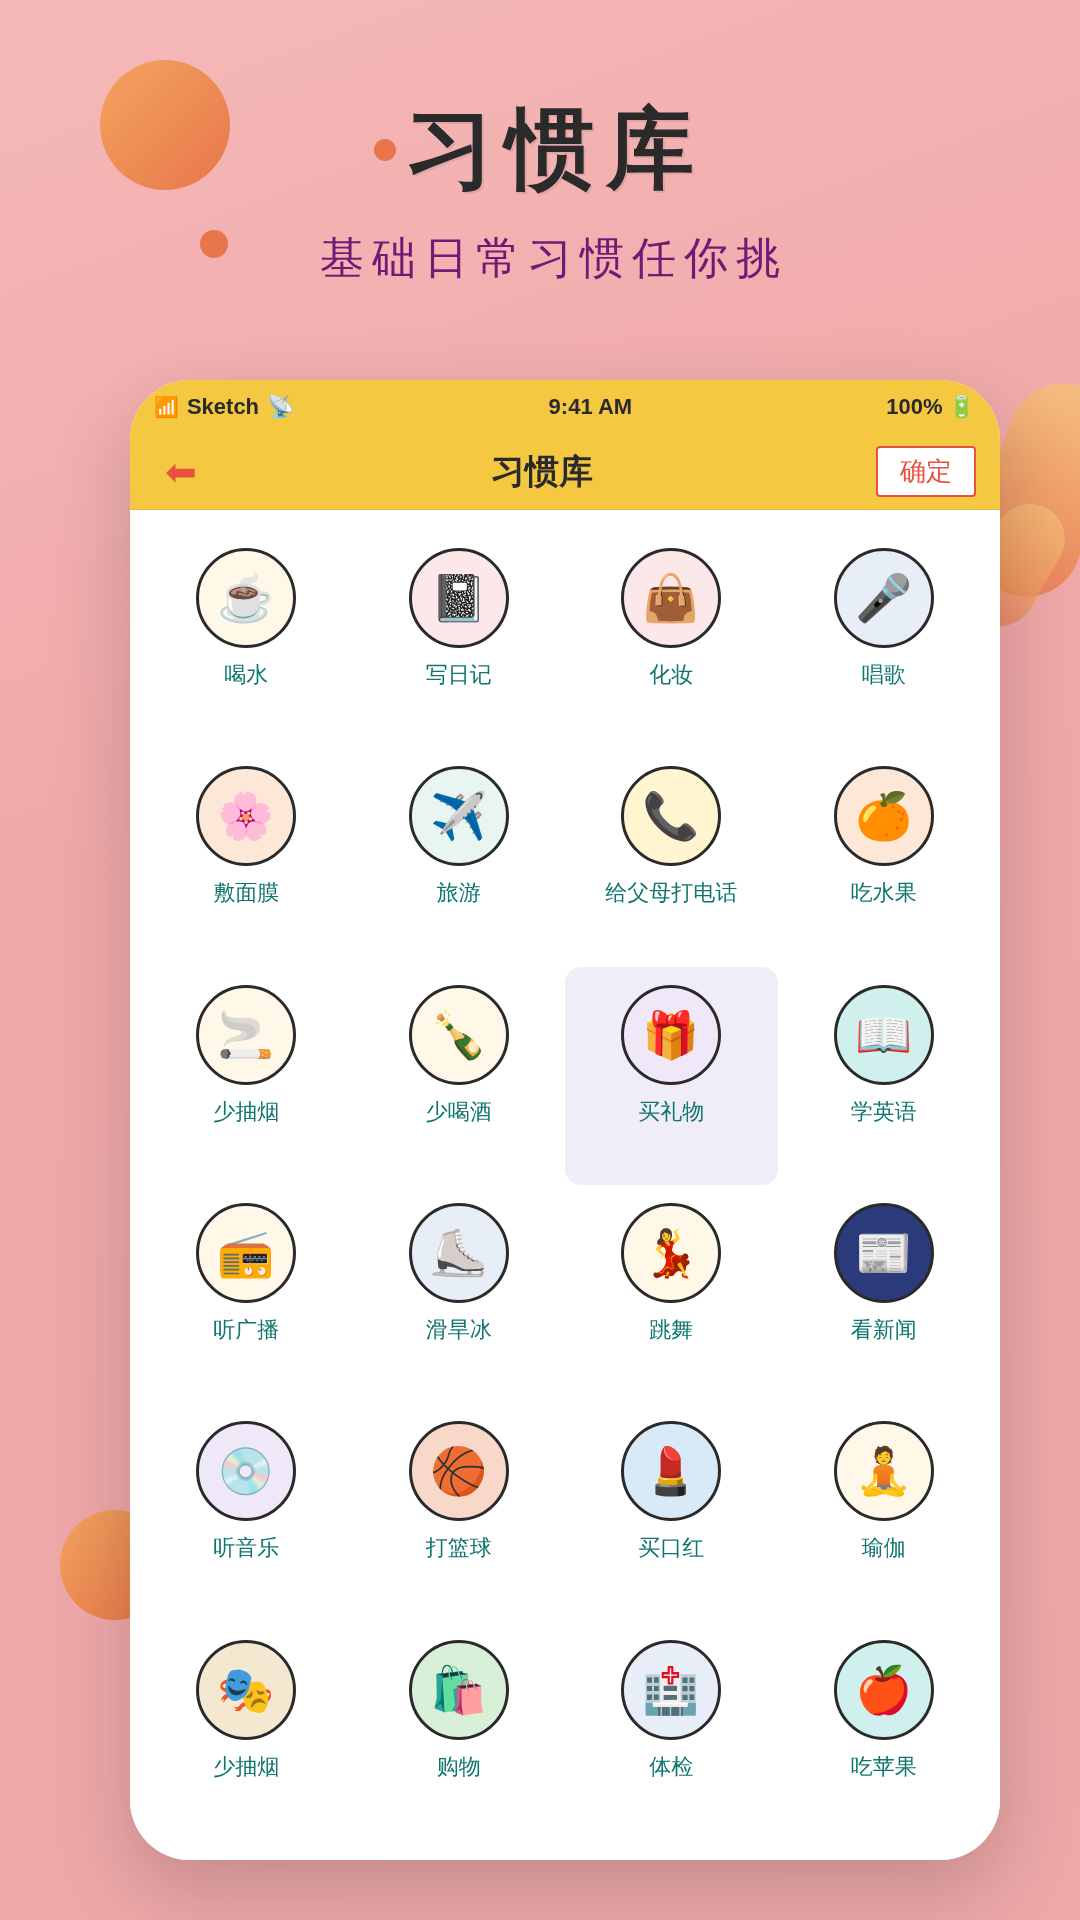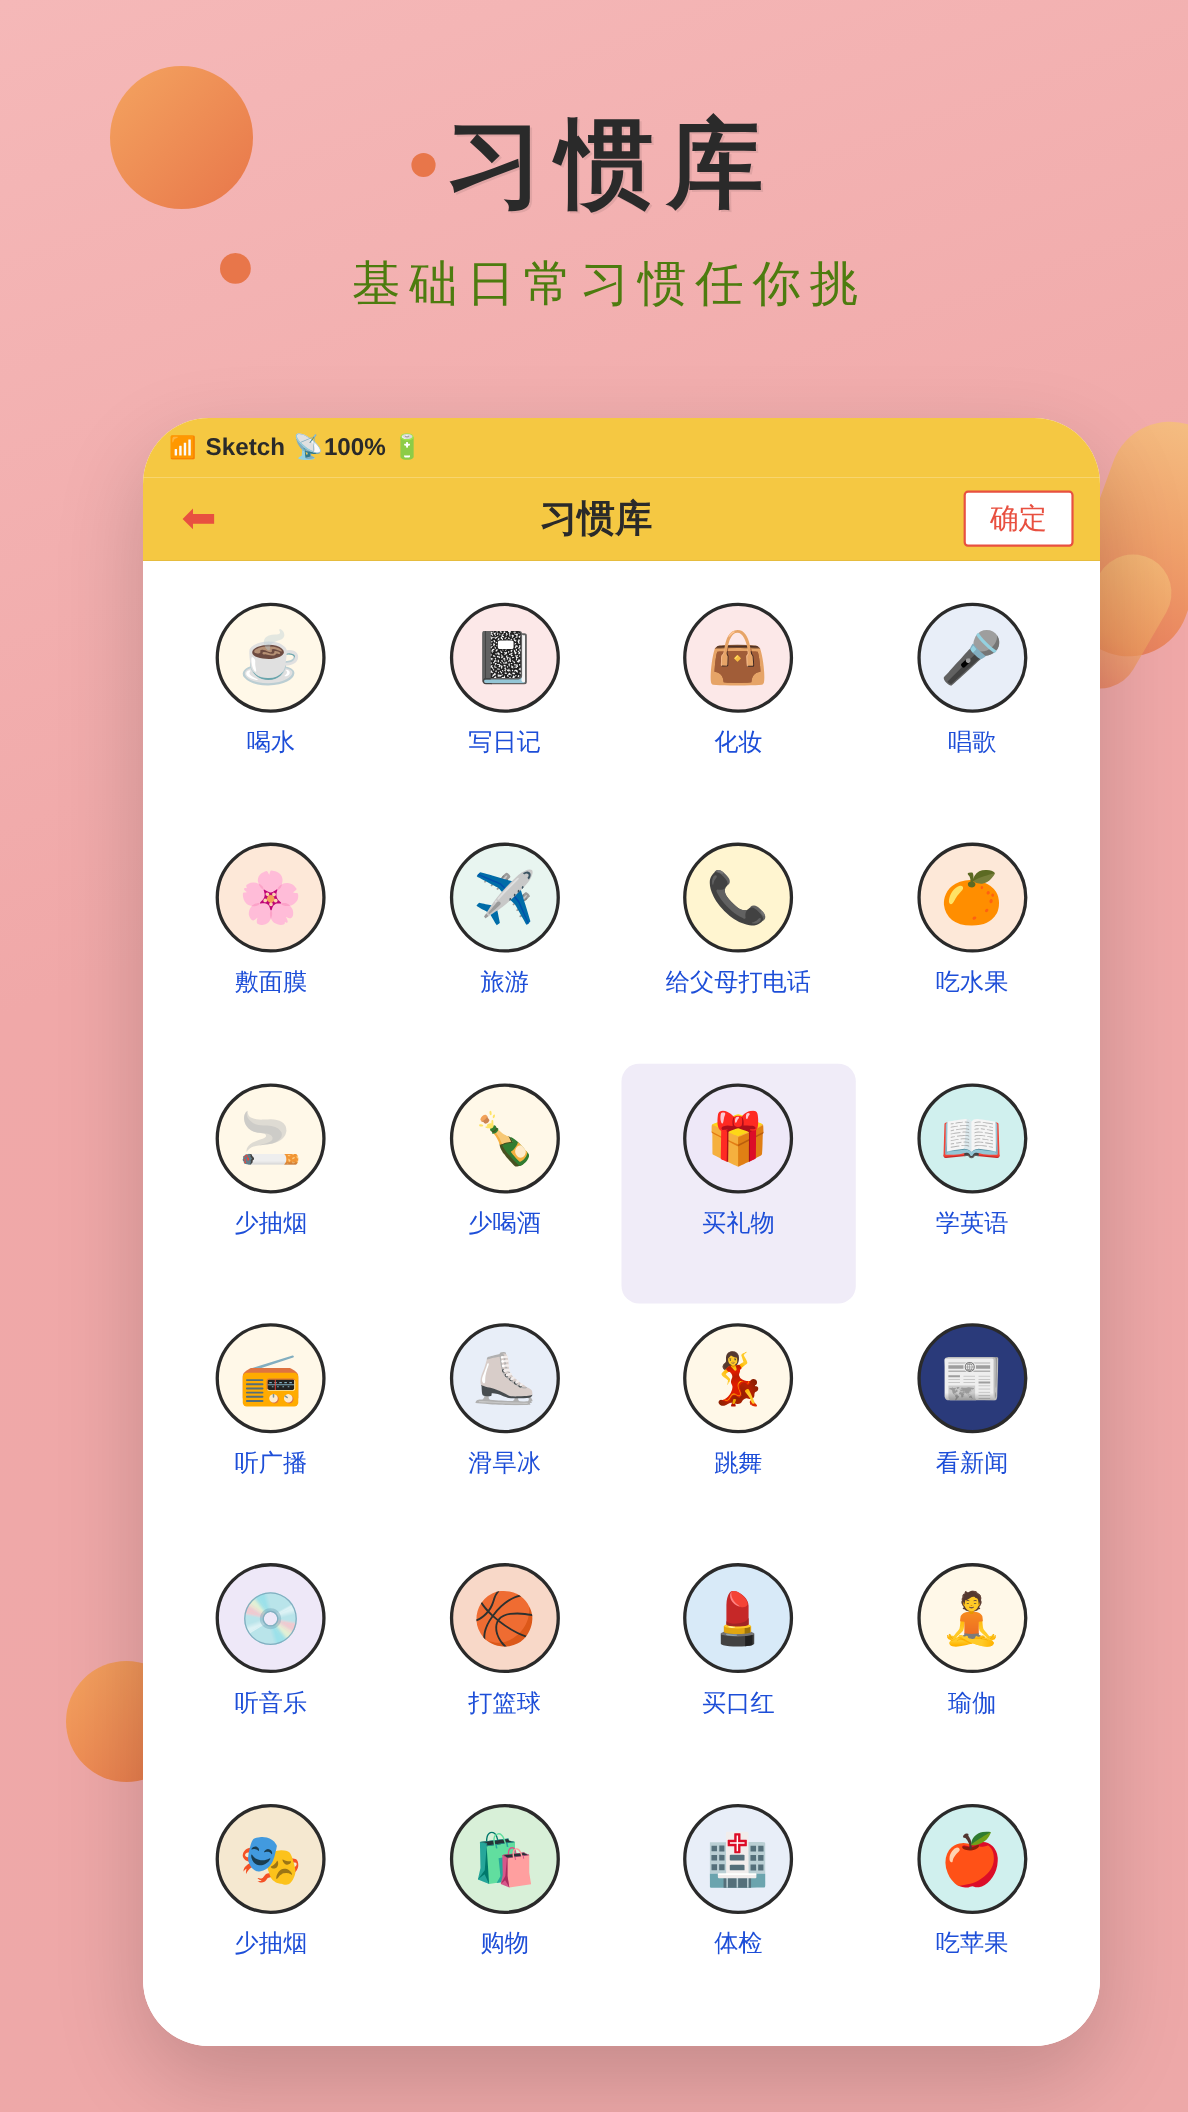--- a/index.html
+++ b/index.html
@@ -76,21 +76,21 @@
     .main-title {
       font-size: 88px;
       font-weight: 900;
       color: #2a2a2a;
       letter-spacing: 12px;
       text-shadow: 2px 2px 0px rgba(0,0,0,0.08);
     }
     .subtitle {
       font-size: 44px;
       font-weight: 500;
-      color: #4d7c0f;
+      color: #701a75;
       letter-spacing: 8px;
       margin-top: 20px;
       margin-left: 28px;
     }
 
     
     .phone-frame {
       position: absolute;
       top: 380px;
       left: 130px;
@@ -187,21 +187,21 @@
       display: flex;
       align-items: center;
       justify-content: center;
       font-size: 46px;
       margin-bottom: 12px;
       position: relative;
     }
 
     .habit-label {
       font-size: 22px;
-      color: #1d4ed8;
+      color: #0f766e;
       text-align: center;
       font-weight: 400;
     }
 
     
     .bg-cream { background: #fff8e8; }
     .bg-pink { background: #fce8e8; }
     .bg-mint { background: #e8f5f0; }
     .bg-blue { background: #e8eef8; }
     .bg-peach { background: #fde8d8; }
@@ -232,20 +232,21 @@
 </div>
 
 <div class="phone-frame">
 
   <div class="status-bar">
     <div class="status-left">
       <span style="font-size:20px;">📶</span>
       <span>Sketch</span>
       <span>📡</span>
     </div>
+    <div class="status-center">9:41 AM</div>
     <div class="status-right">
       <span>100%</span>
       <span>🔋</span>
     </div>
   </div>
 
   <div class="nav-bar">
     <div class="nav-back">
       <span class="nav-back-arrow">⬅</span>
     </div>

